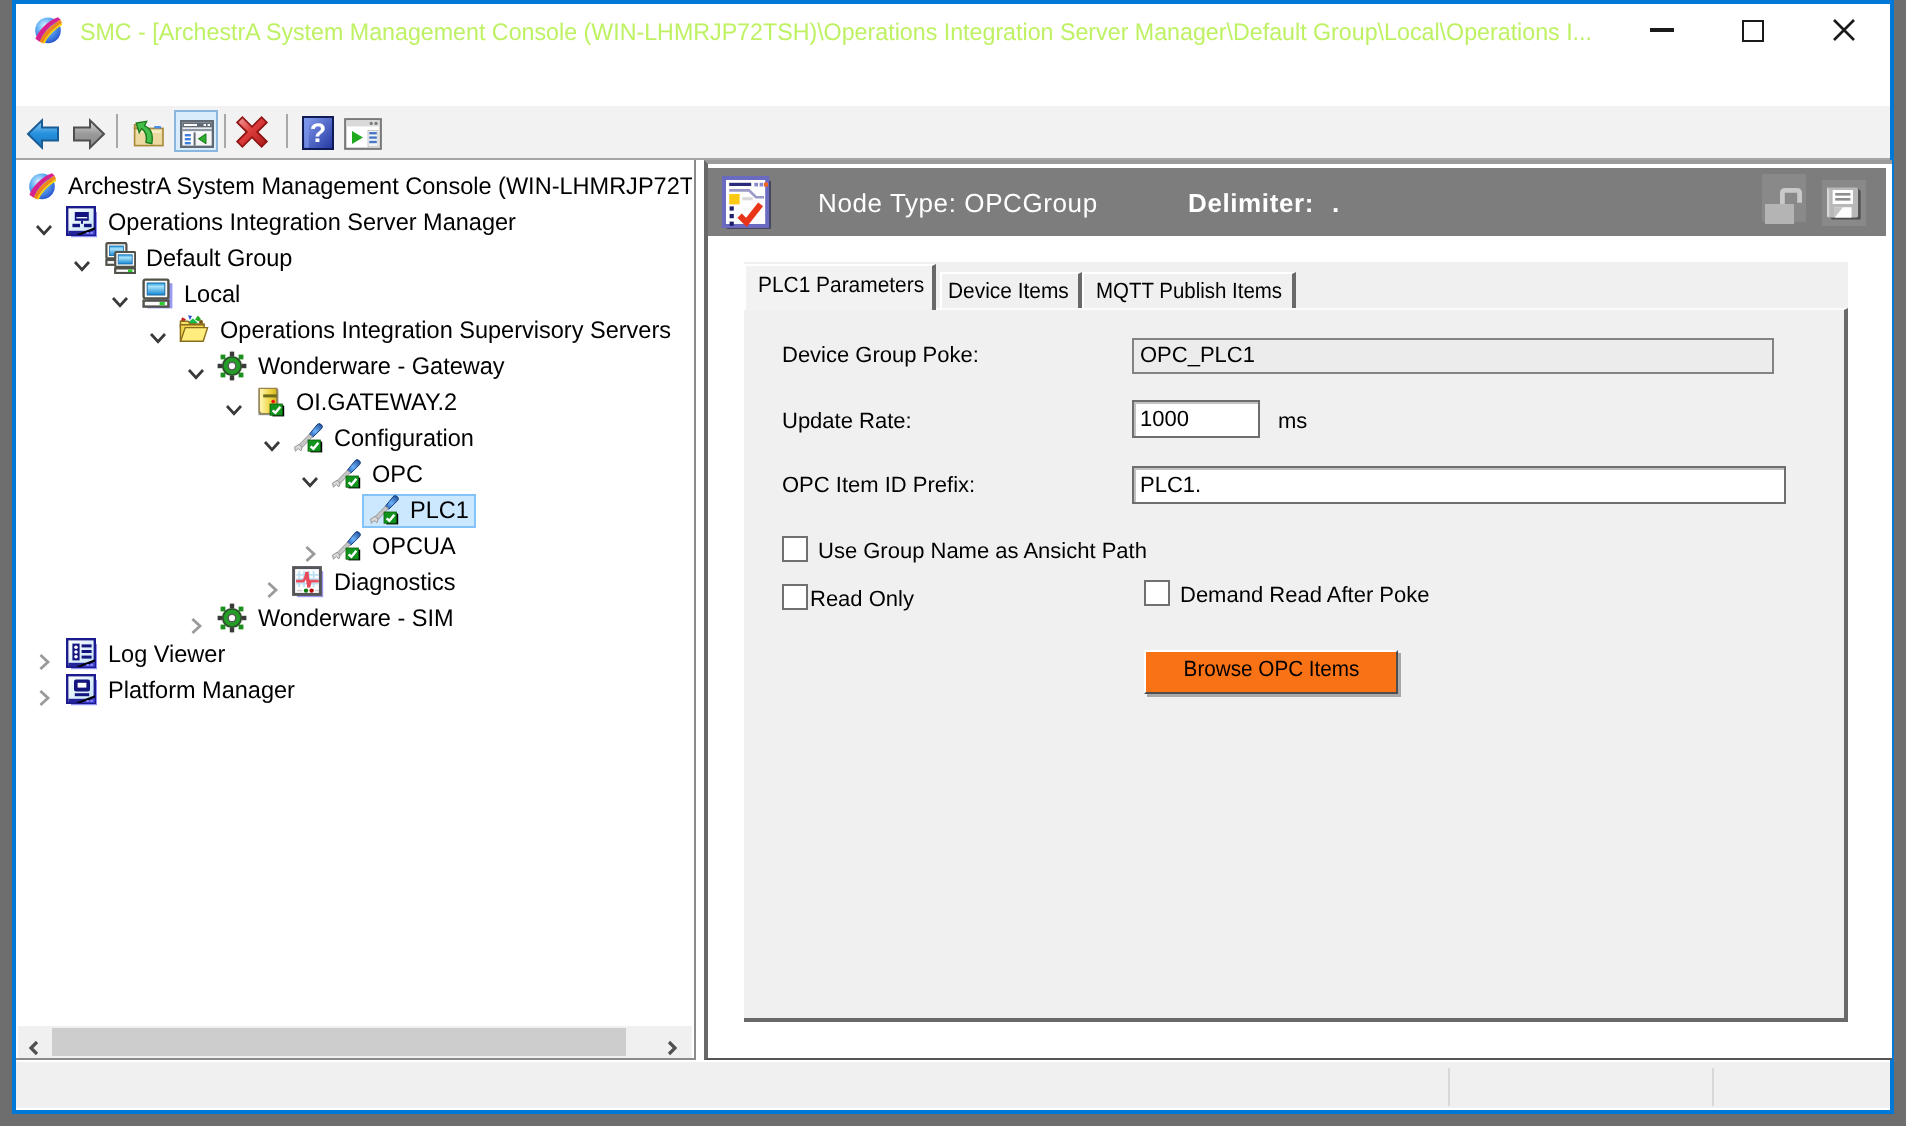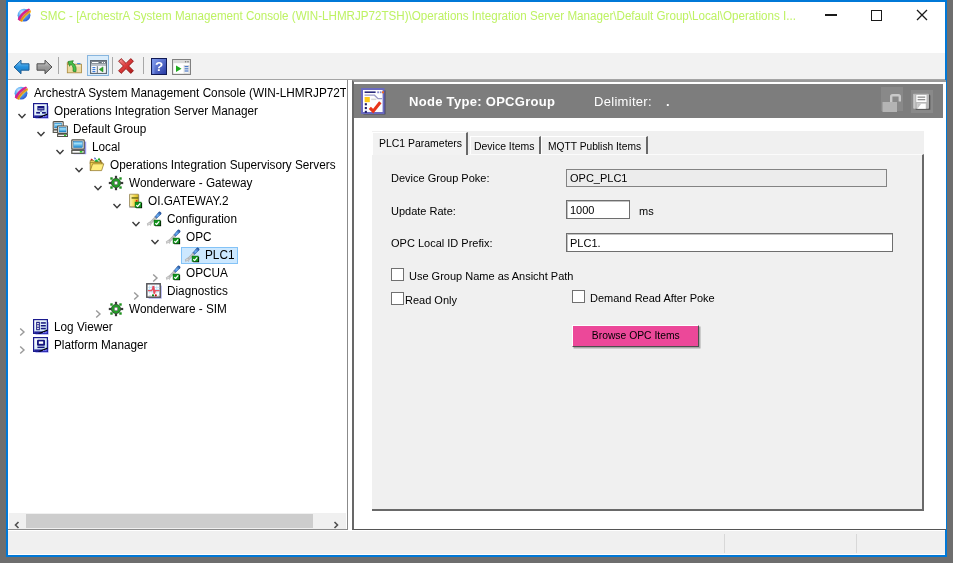--- a/index.html
+++ b/index.html
@@ -447,22 +447,22 @@
       <rect x="18.8" y="3.4" width="1.8" height="1.8" fill="#8888cc"></rect>
       <rect x="21" y="3.3" width="2" height="2" fill="#ee6622"></rect>
 <path d="M3.6,7.2 L13.5,7.2 17,10.6 21,10.6" stroke="#9a9ac8" stroke-width="1.3" fill="none"></path>
 <rect x="3.6" y="9" width="5.2" height="5.2" fill="#fec913"></rect>
 <rect x="10.2" y="10.6" width="5.2" height="1.5" fill="#d8d8d8"></rect>
 <rect x="3.8" y="15.2" width="2.1" height="2.1" fill="#20206a"></rect>
       <rect x="3.8" y="19" width="2.1" height="2.1" fill="#20206a"></rect>
       <rect x="3.8" y="22.8" width="2.1" height="2.1" fill="#20206a"></rect>
 <path d="M8.8,19.8 L12.2,23.2 19.3,14.2" stroke="#e83418" stroke-width="3.1" fill="none"></path>
 </svg></div>
-<div class="a" style="left:409px;top:94px;font-size:13px;font-weight:bold;color:#fff;letter-spacing:0.3px;white-space:nowrap">Node Type: OPCGroup</div>
-<div class="a" style="left:594px;top:94px;font-size:13px;font-weight:normal;color:#fff;letter-spacing:0.3px;white-space:nowrap">Delimiter:</div>
+<div class="a" style="left:409px;top:94px;font-size:13px;font-weight:normal;color:#fff;letter-spacing:0.3px;white-space:nowrap">Node Type: OPCGroup</div>
+<div class="a" style="left:594px;top:94px;font-size:13px;font-weight:bold;color:#fff;letter-spacing:0.3px;white-space:nowrap">Delimiter:</div>
 <div class="a" style="left:666px;top:94px;font-size:13px;font-weight:bold;color:#fff">.</div>
 <div class="a" style="left:880px;top:86px"><svg width="24" height="26" viewBox="0 0 24 26">
 <rect x="1" y="1" width="22" height="24" fill="#898989"></rect>
 <path d="M10,16 V10.6 Q10,8 12.6,8 H18.4 Q21,8 21,10.6 V15.4 H18.6 V10.4 H12.4 V16 Z" fill="#c9c9c9"></path>
 <rect x="2.5" y="16" width="14.5" height="11" fill="#b4b4b4"></rect>
 </svg></div>
 <div class="a" style="left:910px;top:88px"><svg width="24" height="26" viewBox="0 0 24 26">
 <rect x="1" y="2" width="22" height="23" fill="#898989"></rect>
 <path d="M20.3,7.5 V21.8 H6 L4.8,20.6 H19.1 V6.3 Z" fill="#4e4e4e"></path>
 <path d="M3.5,5.8 H18 Q19,5.8 19,6.8 V19.8 Q19,20.8 18,20.8 H4.5 Q3.5,20.8 3.5,19.8 Z" fill="#b8b8b8"></path>
@@ -479,24 +479,24 @@
 <div class="a" style="left:541px;top:136px;width:107px;height:18px;background:#f0f0f0;border-left:1px solid #fff;border-top:1px solid #fff;border-right:2px solid #696969;box-sizing:border-box"></div>
 <div class="a flabel" style="left:474px;top:139px;transform:scaleX(0.95);transform-origin:0 50%">Device Items</div>
 <div class="a flabel" style="left:548px;top:139px;transform:scaleX(0.93);transform-origin:0 50%">MQTT Publish Items</div>
 <div class="a" style="left:372px;top:132px;width:96px;height:23px;background:#f2f2f2;border-left:1px solid #fff;border-top:1px solid #fff;border-right:2px solid #696969;box-sizing:border-box"></div>
 <div class="a flabel" style="left:379px;top:136px;transform:scaleX(0.95);transform-origin:0 50%">PLC1 Parameters</div>
 <div class="a flabel" style="left:391px;top:171px">Device Group Poke:</div>
 <div class="a tinput" style="left:566px;top:169px;width:321px;height:18px;background:#ececec;border:1px solid #838383;box-sizing:border-box;color:#000;line-height:17px">OPC_PLC1</div>
 <div class="a flabel" style="left:391px;top:204px">Update Rate:</div>
 <div class="a tinput" style="left:566px;top:200px;width:64px;height:19px;background:#fff;border:1px solid #6e6e6e;box-sizing:border-box;box-shadow:inset 1px 1px 0 rgba(120,120,120,0.45);line-height:18px">1000</div>
 <div class="a flabel" style="left:639px;top:204px">ms</div>
-<div class="a flabel" style="left:391px;top:236px">OPC Local ID Prefix:</div>
+<div class="a flabel" style="left:391px;top:236px">OPC Item ID Prefix:</div>
 <div class="a tinput" style="left:566px;top:233px;width:327px;height:19px;background:#fff;border:1px solid #6e6e6e;box-sizing:border-box;box-shadow:inset 1px 1px 0 rgba(120,120,120,0.45);line-height:18px">PLC1.</div>
 <div class="a cbox" style="left:391px;top:268px"></div>
 <div class="a flabel" style="left:409px;top:269px">Use Group Name as Ansicht Path</div>
 <div class="a cbox" style="left:391px;top:292px"></div>
 <div class="a flabel" style="left:405px;top:293px">Read Only</div>
 <div class="a cbox" style="left:572px;top:290px"></div>
 <div class="a flabel" style="left:590px;top:291px">Demand Read After Poke</div>
-<div class="a" style="left:572px;top:325px;width:127px;height:22px;background:#ec4899;border:1px solid;border-color:#ffffff #4e4e4e #4e4e4e #ffffff;box-sizing:border-box;box-shadow:1.5px 1.5px 0 rgba(110,110,110,0.55);text-align:center;font-size:11px;line-height:19px"><span style="display:inline-block;transform:scaleX(0.94)">Browse OPC Items</span></div>
+<div class="a" style="left:572px;top:325px;width:127px;height:22px;background:#f97316;border:1px solid;border-color:#ffffff #4e4e4e #4e4e4e #ffffff;box-sizing:border-box;box-shadow:1.5px 1.5px 0 rgba(110,110,110,0.55);text-align:center;font-size:11px;line-height:19px"><span style="display:inline-block;transform:scaleX(0.94)">Browse OPC Items</span></div>
 <div class="a" id="status"></div>
 <div class="a" style="left:724px;top:534px;width:1px;height:19px;background:#d8d8d8"></div>
 <div class="a" style="left:856px;top:534px;width:1px;height:19px;background:#d8d8d8"></div>
 
 </body></html>

